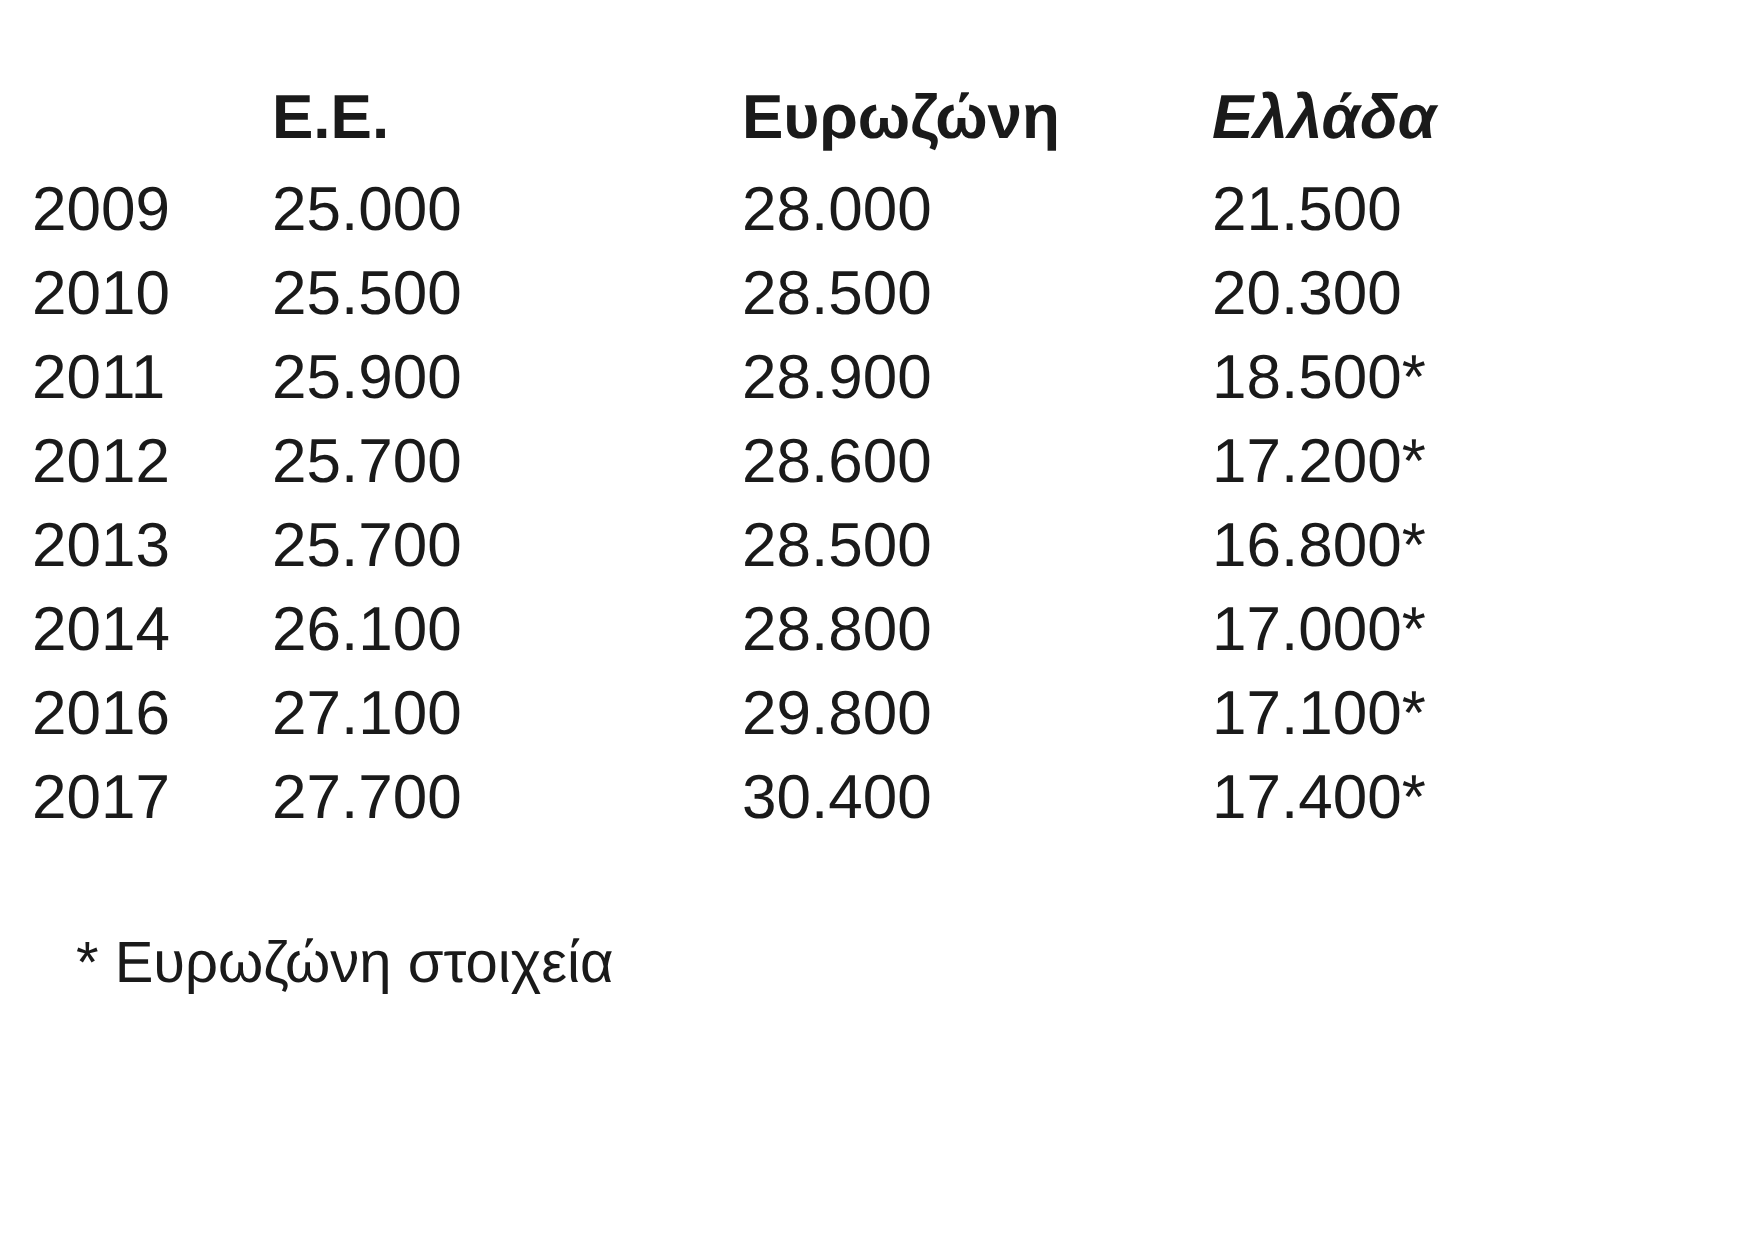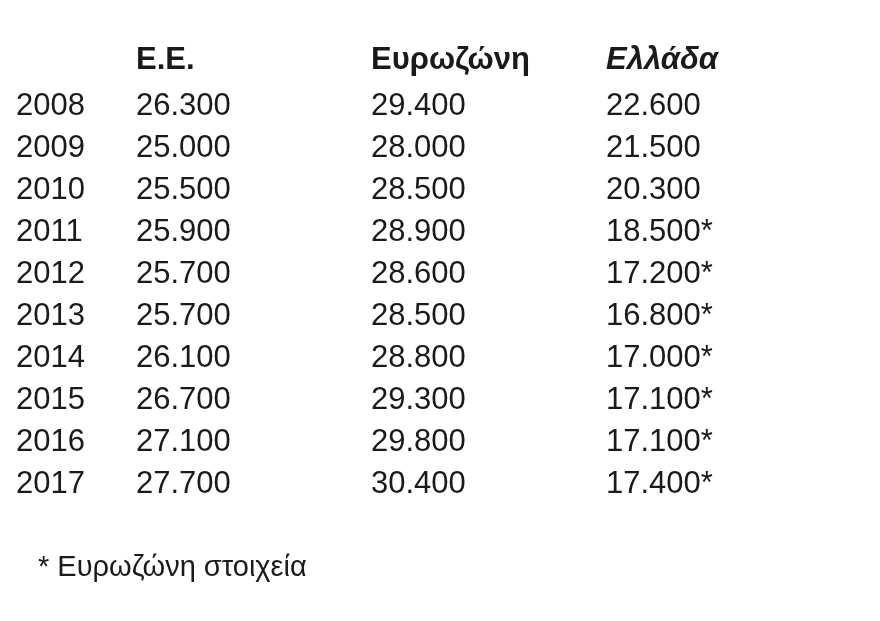--- a/index.html
+++ b/index.html
@@ -80,26 +80,20 @@
     <thead>
       <tr>
         <th class="cell-pad-year"></th>
         <th class="hdr-eu">Ε.Ε.</th>
         <th class="hdr-ez">Ευρωζώνη</th>
         <th class="hdr-gr">Ελλάδα</th>
       </tr>
     </thead>
     <tbody>
       <tr>
-        <td class="cell-pad-year">2008</td>
-        <td class="cell-pad-eu">26.300</td>
-        <td class="cell-pad-ez">29.400</td>
-        <td class="cell-pad-gr">22.600</td>
-      </tr>
-      <tr>
         <td class="cell-pad-year">2009</td>
         <td class="cell-pad-eu">25.000</td>
         <td class="cell-pad-ez">28.000</td>
         <td class="cell-pad-gr">21.500</td>
       </tr>
       <tr>
         <td class="cell-pad-year">2010</td>
         <td class="cell-pad-eu">25.500</td>
         <td class="cell-pad-ez">28.500</td>
         <td class="cell-pad-gr">20.300</td>
@@ -122,26 +116,20 @@
         <td class="cell-pad-ez">28.500</td>
         <td class="cell-pad-gr">16.800*</td>
       </tr>
       <tr>
         <td class="cell-pad-year">2014</td>
         <td class="cell-pad-eu">26.100</td>
         <td class="cell-pad-ez">28.800</td>
         <td class="cell-pad-gr">17.000*</td>
       </tr>
       <tr>
-        <td class="cell-pad-year">2015</td>
-        <td class="cell-pad-eu">26.700</td>
-        <td class="cell-pad-ez">29.300</td>
-        <td class="cell-pad-gr">17.100*</td>
-      </tr>
-      <tr>
         <td class="cell-pad-year">2016</td>
         <td class="cell-pad-eu">27.100</td>
         <td class="cell-pad-ez">29.800</td>
         <td class="cell-pad-gr">17.100*</td>
       </tr>
       <tr>
         <td class="cell-pad-year">2017</td>
         <td class="cell-pad-eu">27.700</td>
         <td class="cell-pad-ez">30.400</td>
         <td class="cell-pad-gr">17.400*</td>

